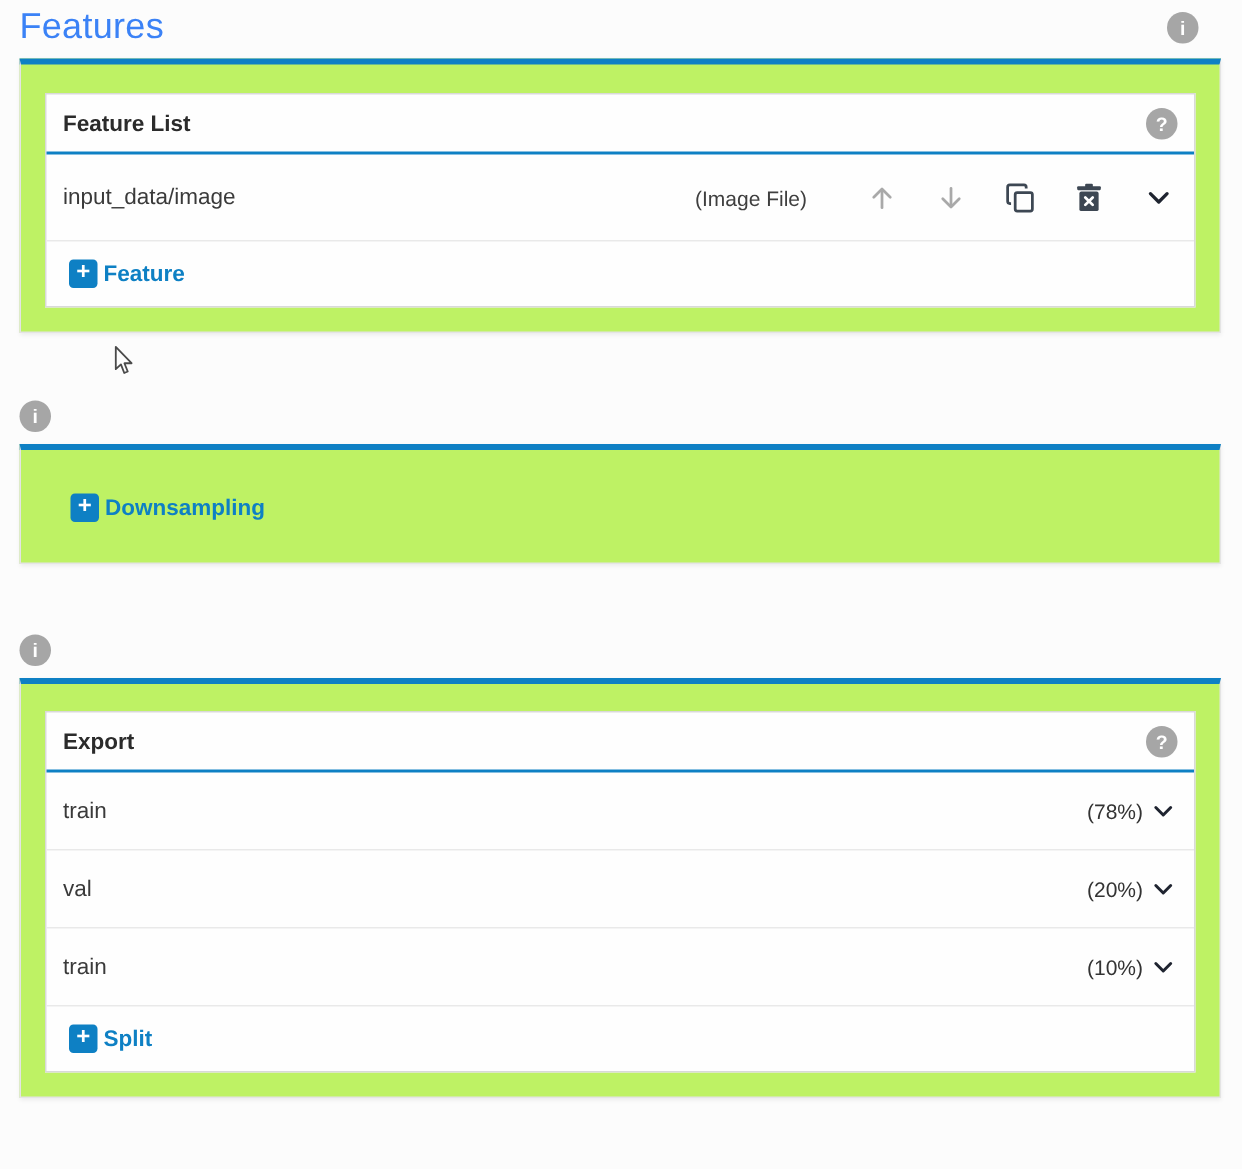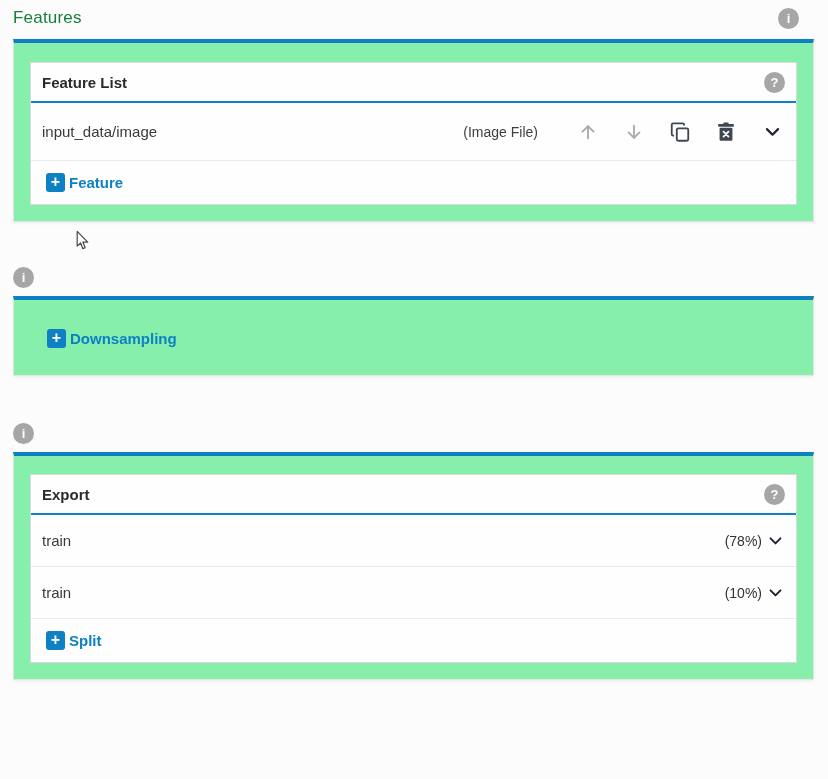--- a/index.html
+++ b/index.html
@@ -11,35 +11,35 @@
     color: #333;
     position: relative;
     overflow: hidden;
   }
   .section { margin: 0 14px 0 13px; }
   .section-head {
     display: flex; align-items: center; justify-content: space-between;
     margin-bottom: 8px;
   }
   .section-title {
-    font-size: 17px; font-weight: 400; color: #15803d;
+    font-size: 24px; font-weight: 400; color: #3b82f6;
     margin: 0; line-height: 26px; letter-spacing: .2px;
   }
   .pad-top1 { padding-top: 5px; }
   .gap-1 { margin-top: 45px; }
   .gap-2 { margin-top: 47px; }
   .circle-icon {
     width: 21px; height: 21px; border-radius: 50%;
     background: #a6a6a6; color: #fff;
     display: flex; align-items: center; justify-content: center;
     font-size: 13px; font-weight: 700; line-height: 1;
     margin-right: 15px; cursor: pointer; user-select: none;
   }
   .panel {
-    background: #86efac;
+    background: #bef264;
     border: 1px solid #e4e4e4;
     border-top: 4px solid #0e80c4;
     box-shadow: 0 1px 3px rgba(0,0,0,0.07);
   }
   .panel-pad { padding: 19px 16px 16px 16px; }
   .card {
     background: #fefefe;
     border: 1px solid #d9d9d9;
   }
   .card-header {
@@ -202,20 +202,31 @@
           <span class="split-right">
             <span class="split-pct">(78%)</span>
             <span style="display:flex;">
               <svg width="17" height="17" viewBox="0 0 24 24" fill="none" stroke="#1f2430" stroke-width="2.8" stroke-linecap="round" stroke-linejoin="round">
                   <path d="M5 9l7 7 7-7"></path>
                 </svg>
             </span>
           </span>
         </div>
 
+        <div class="split-row">
+          <span class="row-name">val</span>
+          <span class="split-right">
+            <span class="split-pct">(20%)</span>
+            <span style="display:flex;">
+              <svg width="17" height="17" viewBox="0 0 24 24" fill="none" stroke="#1f2430" stroke-width="2.8" stroke-linecap="round" stroke-linejoin="round">
+                  <path d="M5 9l7 7 7-7"></path>
+                </svg>
+            </span>
+          </span>
+        </div>
 
         <div class="split-row">
           <span class="row-name">train</span>
           <span class="split-right">
             <span class="split-pct">(10%)</span>
             <span style="display:flex;">
               <svg width="17" height="17" viewBox="0 0 24 24" fill="none" stroke="#1f2430" stroke-width="2.8" stroke-linecap="round" stroke-linejoin="round">
                   <path d="M5 9l7 7 7-7"></path>
                 </svg>
             </span>

